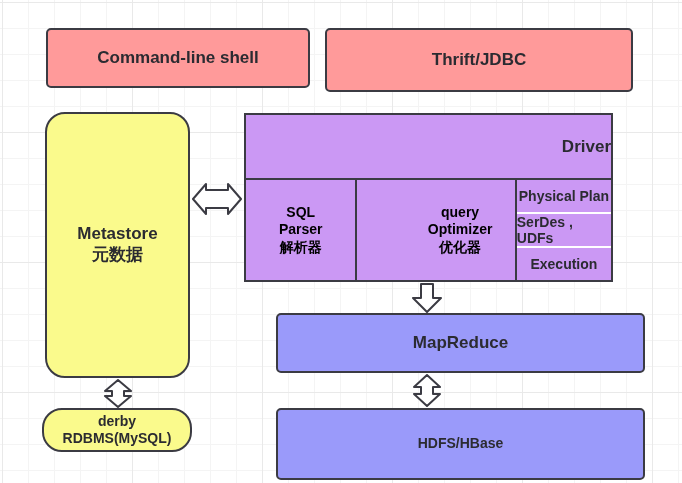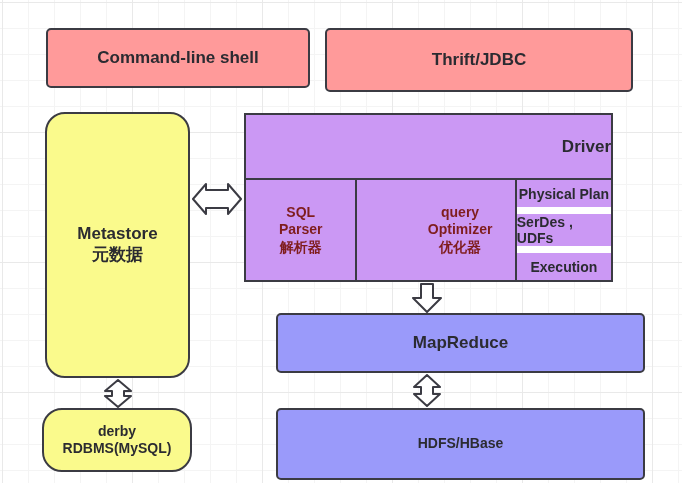--- a/index.html
+++ b/index.html
@@ -61,21 +61,21 @@
   }
   #node-thrift {
     left: 325px; top: 28px;  width: 308px; height: 64px;
     font-size: 17px;
   }
   #node-metastore {
     left: 45px;  top: 112px; width: 145px; height: 266px;
     font-size: 17px;
   }
   #node-derby {
-    left: 42px;  top: 408px; width: 150px; height: 64px;
+    left: 42px;  top: 408px; width: 150px; height: 44px;
     font-size: 14px;
   }
   #node-mapreduce {
     left: 244px; top: 313px; width: 369px; height: 60px;
     font-size: 17px;
   }
   #node-hdfs {
     left: 244px; top: 408px; width: 369px; height: 72px;
     font-size: 14px;
   }
@@ -106,41 +106,41 @@
     display: flex;
   }
   .driver-col {
     box-sizing: border-box;
     display: flex;
     align-items: center;
     justify-content: center;
     text-align: center;
     font-weight: bold;
     font-size: 14px;
-    color: #7f1d1d;
+    color: #000000;
     line-height: 1.25;
     white-space: pre-line;
   }
   #driver-col-parser    { width: 114px; border-right: 2px solid #3b3b43; }
   #driver-col-optimizer { width: 114px; border-right: 2px solid #3b3b43; margin-left: 48px; }
   #driver-col-stack {
     flex: 1 1 auto;
     display: flex;
     flex-direction: column;
   }
   .stack-cell {
     flex: 1 1 0;
     box-sizing: border-box;
     display: flex;
     align-items: center;
     justify-content: center;
     font-weight: bold;
     font-size: 14px;
     color: #2b2b31;
-    border-bottom: 7px solid #ffffff;
+    border-bottom: 2px solid #ffffff;
   }
   .stack-cell:last-child { border-bottom: none; }
 
   
   .arrow { position: absolute; }
   #arrow-metastore-driver { left: 192px; top: 182px; width: 50px; height: 34px; }
   #arrow-driver-mapreduce { left: 411px; top: 283px; width: 32px; height: 30px; }
   #arrow-mapreduce-hdfs   { left: 411px; top: 374px; width: 32px; height: 33px; }
   #arrow-metastore-derby  { left: 102px; top: 379px; width: 32px; height: 29px; }
 </style>

